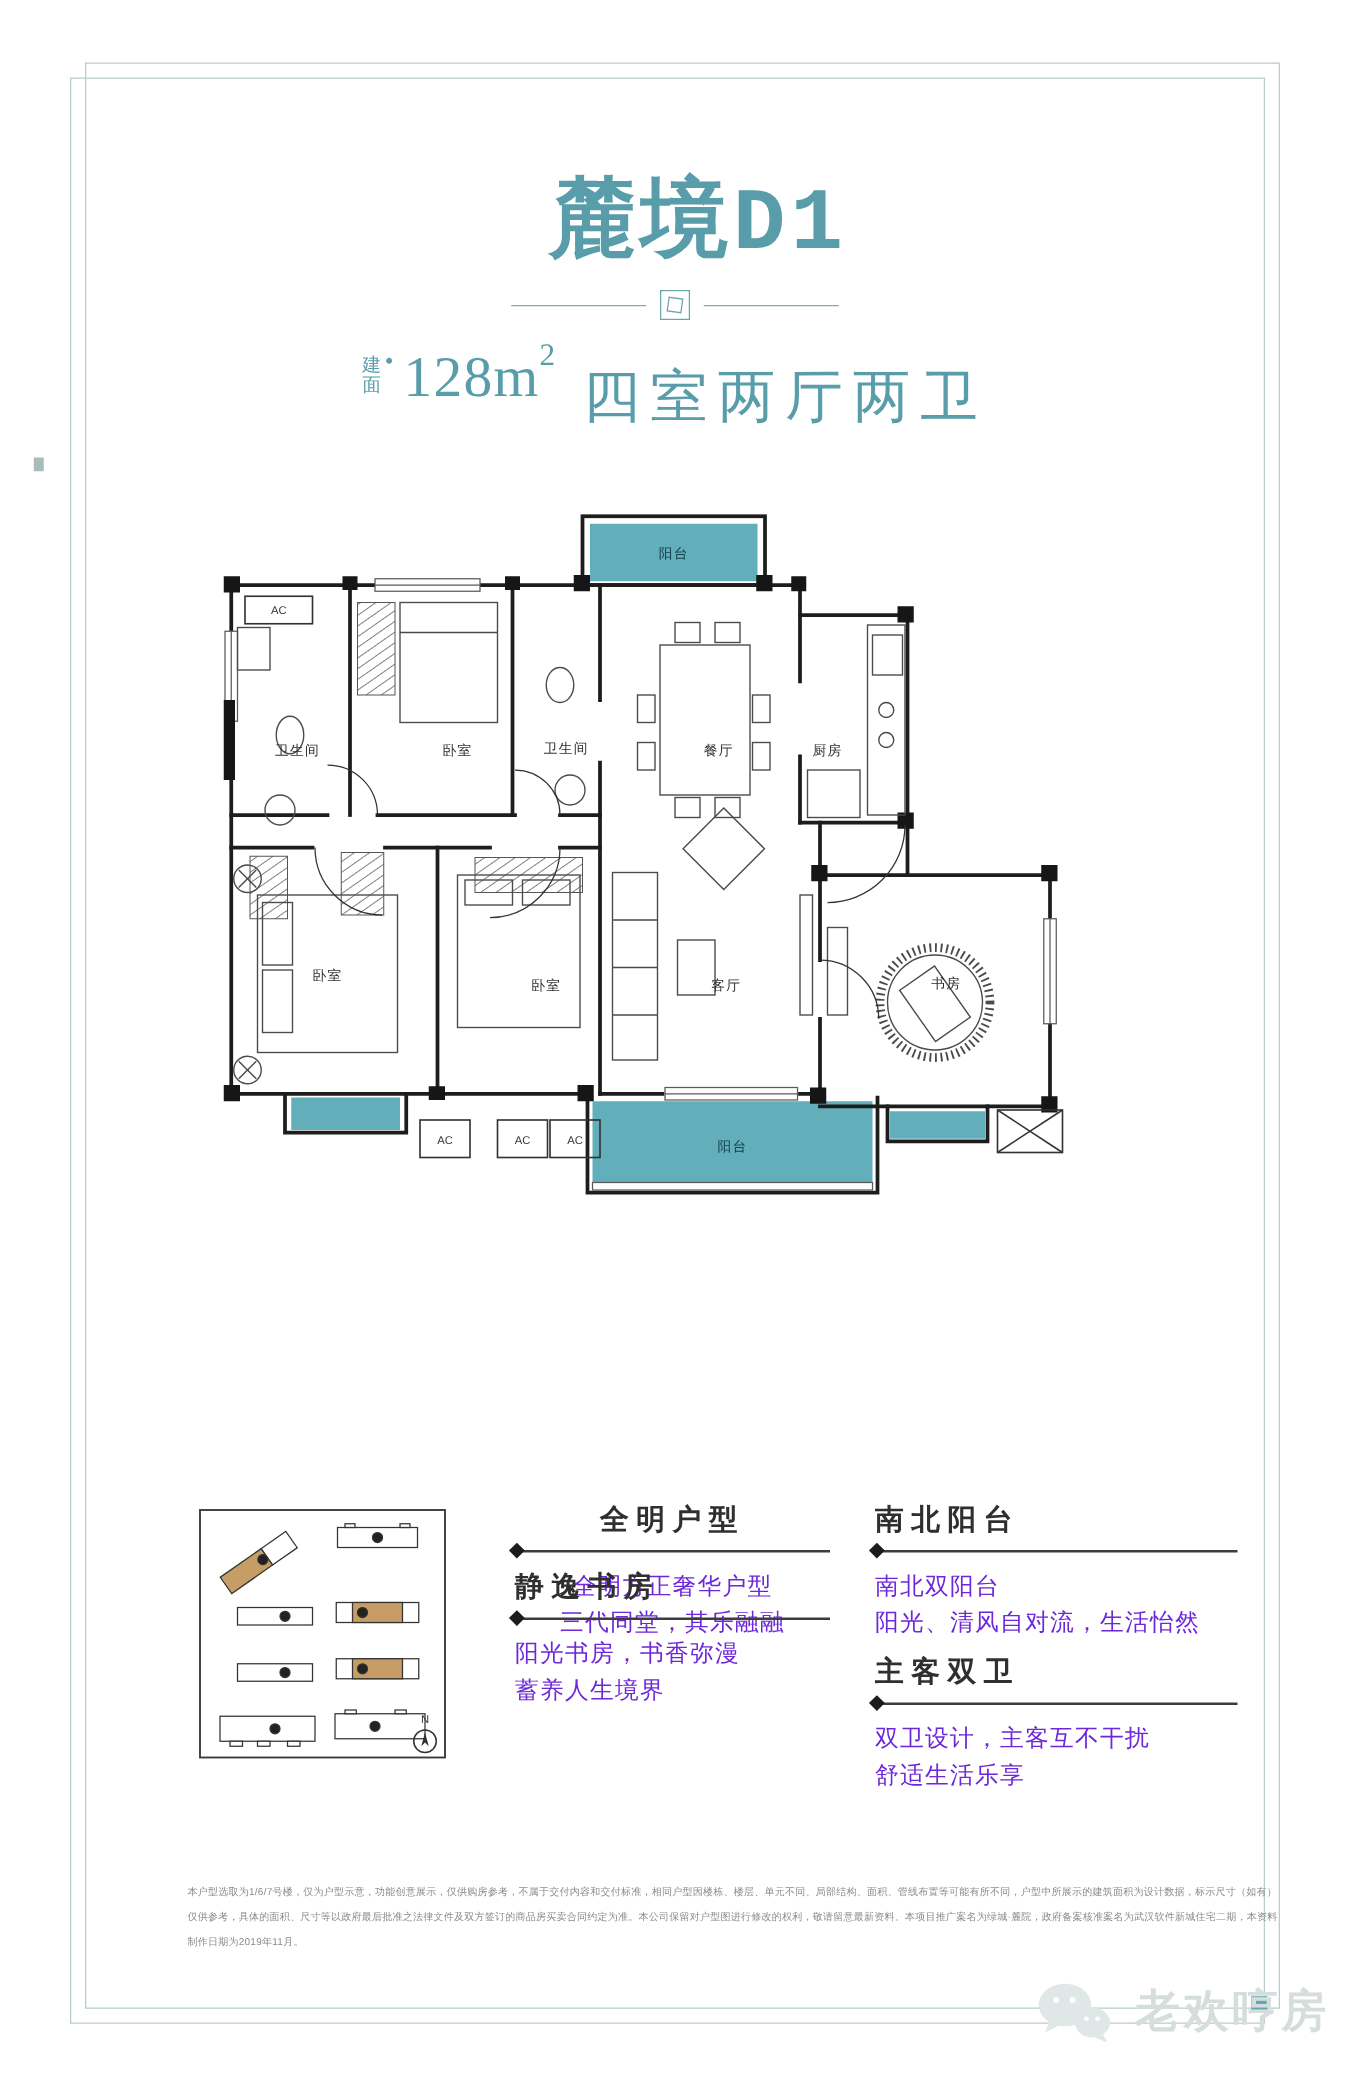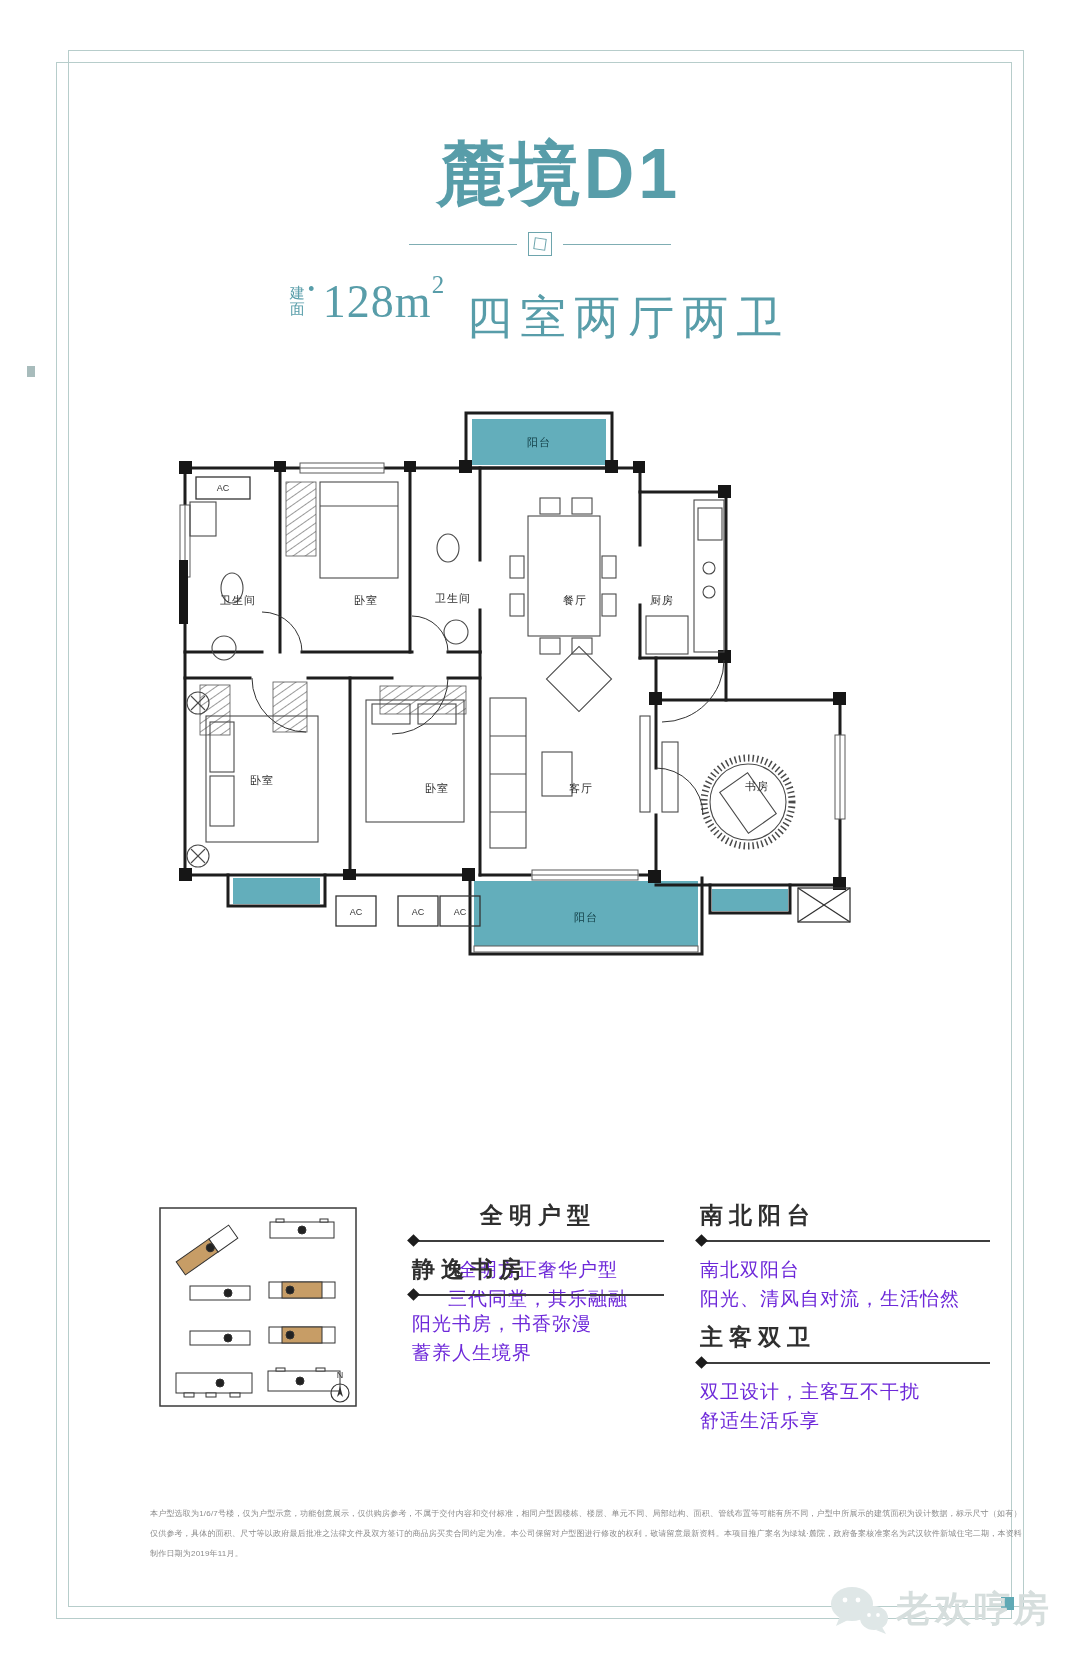--- a/index.html
+++ b/index.html
@@ -8,21 +8,21 @@
 
   
   .frame { position:absolute; border:1px solid #b7cdcb; pointer-events:none; }
   .frame-a { left:56px; top:62px; width:956px; height:1557px; }
   .frame-b { left:68px; top:50px; width:956px; height:1557px; }
   .edge-mark-left { position:absolute; left:27px; top:366px; width:8px; height:11px; background:#a8bcbc; }
   .teal-square { position:absolute; left:1001px; top:1597px; width:13px; height:13px; background:#5fa9b5; }
 
   
   .title { position:absolute; left:0; top:128px; width:100%; text-align:center;
-           font-family:Liberation Sans, sans-serif; font-size:70px; font-weight:bold;
+           font-family:Liberation Mono, monospace; font-size:70px; font-weight:bold;
            color:#589da9; letter-spacing:4px;padding-left:37px; }
   .divider-row { position:absolute; left:0; top:232px; width:100%; display:flex; justify-content:center; align-items:center; gap:11px; }
   .divider-line { width:108px; height:0; border-top:1px solid #7fadb3; }
   .seal { width:24px; height:24px; border:1.5px solid #6ea5ad; display:flex; align-items:center; justify-content:center; }
   .seal-inner { width:12px; height:12px; border:1px solid #6ea5ad; transform:rotate(8deg); }
   .subtitle { position:absolute; left:0; top:253px; width:100%; display:flex; justify-content:center; align-items:center;
               color:#589da9; font-family:"Liberation Serif","DejaVu Serif",serif; }
   .sub-stack { display:flex; flex-direction:column; font-size:15px; line-height:1.1; letter-spacing:1px; margin-right:2px; }
   .sub-bullet { font-size:20px; transform:translateY(-12px); margin-right:8px; }
   .sub-area { font-size:46px; letter-spacing:1px; }
@@ -42,21 +42,21 @@
   .f4 { left:700px; top:1322px; width:290px; }
   .feature h3 { font-size:23px; font-weight:bold; color:#2f2f2f; letter-spacing:6px; }
   .feature-divider { position:relative; margin-top:9px; border-top:2px solid #3d3d3d; }
   .feature-diamond { position:absolute; left:-3px; top:-6px; width:9px; height:9px; background:#1c1c1c; transform:rotate(45deg); }
   .feature p { margin-top:13px; font-size:19px; color:#6d28d9; line-height:1.55; letter-spacing:1px; }
 
   
   .disclaimer { position:absolute; left:150px; top:1504px; width:800px; font-size:8px; color:#8b8b8b; line-height:20px; white-space:nowrap; letter-spacing:0.2px; }
 
   
-  .watermark { position:absolute; left:826px; top:1580px; display:flex; align-items:center; gap:4px; }
+  .watermark { position:absolute; left:826px; top:1580px; display:flex; align-items:center; gap:16px; }
   .watermark-text { font-size:36px; color:#d6dedd; letter-spacing:3px; font-weight:bold; }
 </style>
 </head>
 <body>
 
 <div class="poster">
 
   <div class="frame frame-a"></div>
   <div class="frame frame-b"></div>
   <div class="edge-mark-left"></div>

